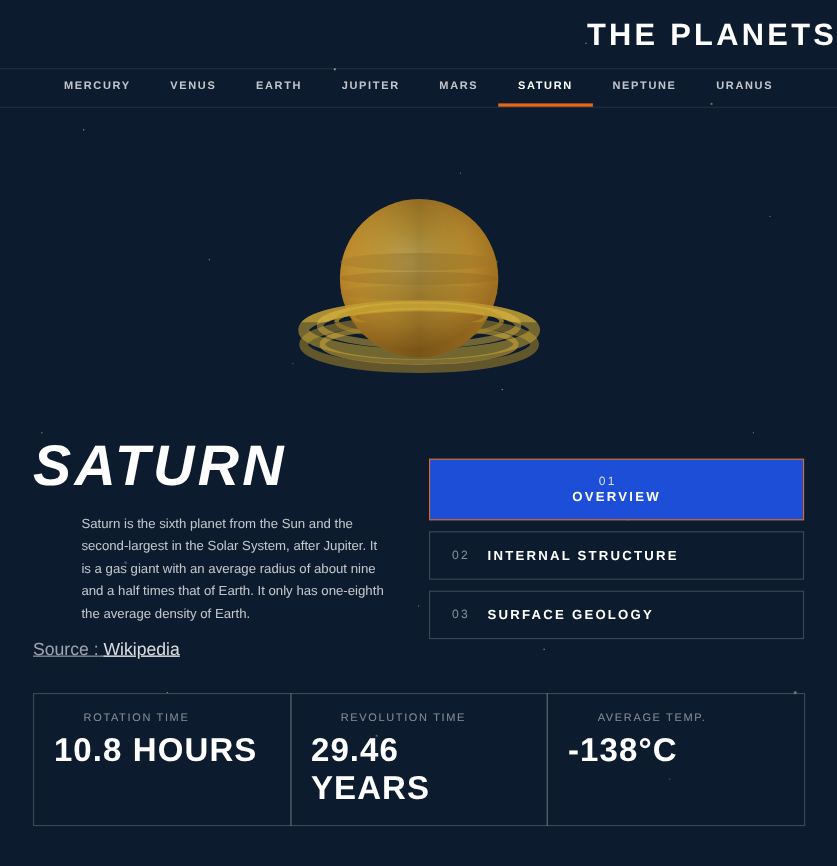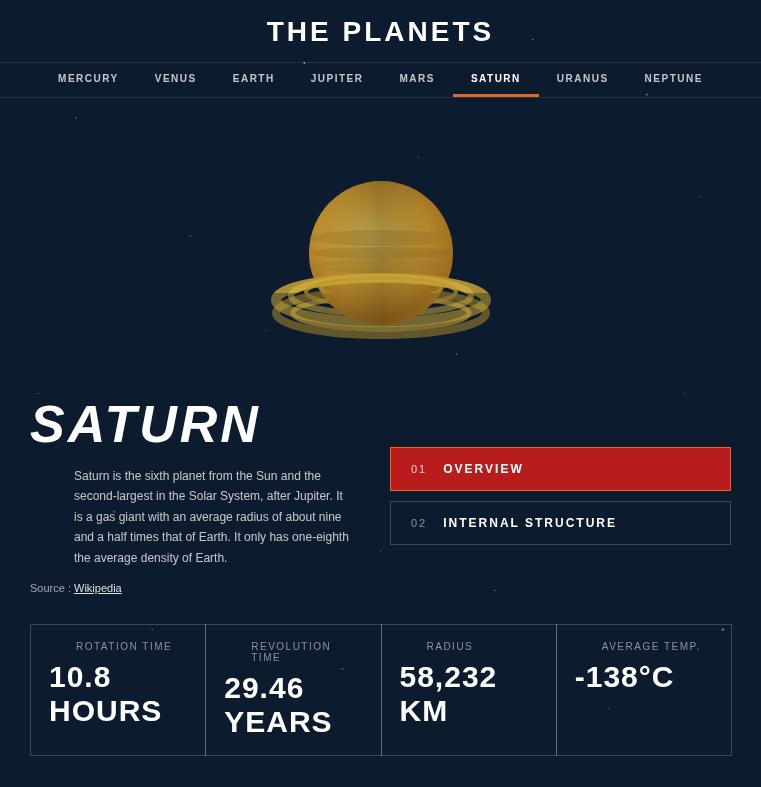--- a/index.html
+++ b/index.html
@@ -40,21 +40,21 @@
         radial-gradient(2px 2px at 95% 80%, rgba(255,255,255,0.5) 0%, transparent 100%),
         radial-gradient(1px 1px at 35% 42%, rgba(255,255,255,0.3) 0%, transparent 100%),
         radial-gradient(1px 1px at 50% 70%, rgba(255,255,255,0.4) 0%, transparent 100%);
       pointer-events: none;
       z-index: 0;
     }
 
     header {
       position: relative;
       z-index: 1;
-      text-align: center;
+      text-align: right;
       padding: 16px 0 0;
     }
 
     .site-title {
       font-size: 28px;
       font-weight: 700;
       letter-spacing: 3px;
       color: #fff;
       text-transform: uppercase;
     }
@@ -121,22 +121,23 @@
 
     .planet-description {
       font-size: 12px;
       line-height: 1.7;
       color: rgba(255,255,255,0.75);
       margin-left: 44px;
     }
 
     .planet-source {
       margin-top: 14px;
-      font-size: 11px;
+      font-size: 16px;
       color: rgba(255,255,255,0.6);
+      text-decoration: underline;
     }
 
     .planet-source a {
       color: rgba(255,255,255,0.85);
       text-decoration: underline;
     }
 
     .planet-info-right {
       flex: 1;
       display: flex;
@@ -155,22 +156,23 @@
       color: #fff;
       cursor: pointer;
       font-size: 12px;
       font-weight: 700;
       letter-spacing: 2px;
       text-transform: uppercase;
       transition: background 0.2s;
     }
 
     .tab-btn.active {
-      background: #b91c1c;
+      background: #1d4ed8;
       border-color: #e8681a;
+      flex-direction: column;
     }
 
     .tab-number {
       font-size: 11px;
       color: rgba(255,255,255,0.5);
       margin-right: 16px;
       font-weight: 400;
     }
 
     .tab-btn.active .tab-number {
@@ -215,22 +217,22 @@
 <header>
   <h1 class="site-title">THE PLANETS</h1>
   <nav>
 
   <div class="nav-item">MERCURY</div>
       <div class="nav-item">VENUS</div>
       <div class="nav-item">EARTH</div>
       <div class="nav-item">JUPITER</div>
       <div class="nav-item">MARS</div>
       <div class="nav-item active">SATURN</div>
+      <div class="nav-item">NEPTUNE</div>
       <div class="nav-item">URANUS</div>
-      <div class="nav-item">NEPTUNE</div>
     </nav>
 </header>
 
 <div class="planet-section">
 
   <svg width="220" height="210" viewBox="0 0 220 210">
 
     <ellipse cx="110" cy="175" rx="105" ry="22" fill="none" stroke="#b8932a" stroke-width="8" opacity="0.5"></ellipse>
     <ellipse cx="110" cy="175" rx="88" ry="16" fill="none" stroke="#c9a535" stroke-width="5" opacity="0.6"></ellipse>
 
@@ -289,34 +291,34 @@
   <div class="planet-info-right">
 
   <button class="tab-btn active">
         <span class="tab-number">01</span>
         <span>OVERVIEW</span>
       </button>
       <button class="tab-btn">
         <span class="tab-number">02</span>
         <span>INTERNAL STRUCTURE</span>
       </button>
+      <button class="tab-btn">
+        <span class="tab-number">03</span>
+        <span>SURFACE GEOLOGY</span>
+      </button>
     </div>
 </section>
 
 <section class="stats-section">
 
 <div class="stat-card">
       <div class="stat-label">ROTATION TIME</div>
       <div class="stat-value">10.8 HOURS</div>
     </div>
     <div class="stat-card">
       <div class="stat-label">REVOLUTION TIME</div>
       <div class="stat-value">29.46 YEARS</div>
     </div>
     <div class="stat-card">
-      <div class="stat-label">RADIUS</div>
-      <div class="stat-value">58,232 KM</div>
-    </div>
-    <div class="stat-card">
       <div class="stat-label">AVERAGE TEMP.</div>
       <div class="stat-value">-138°C</div>
     </div>
   </section>
 
 </body></html>

